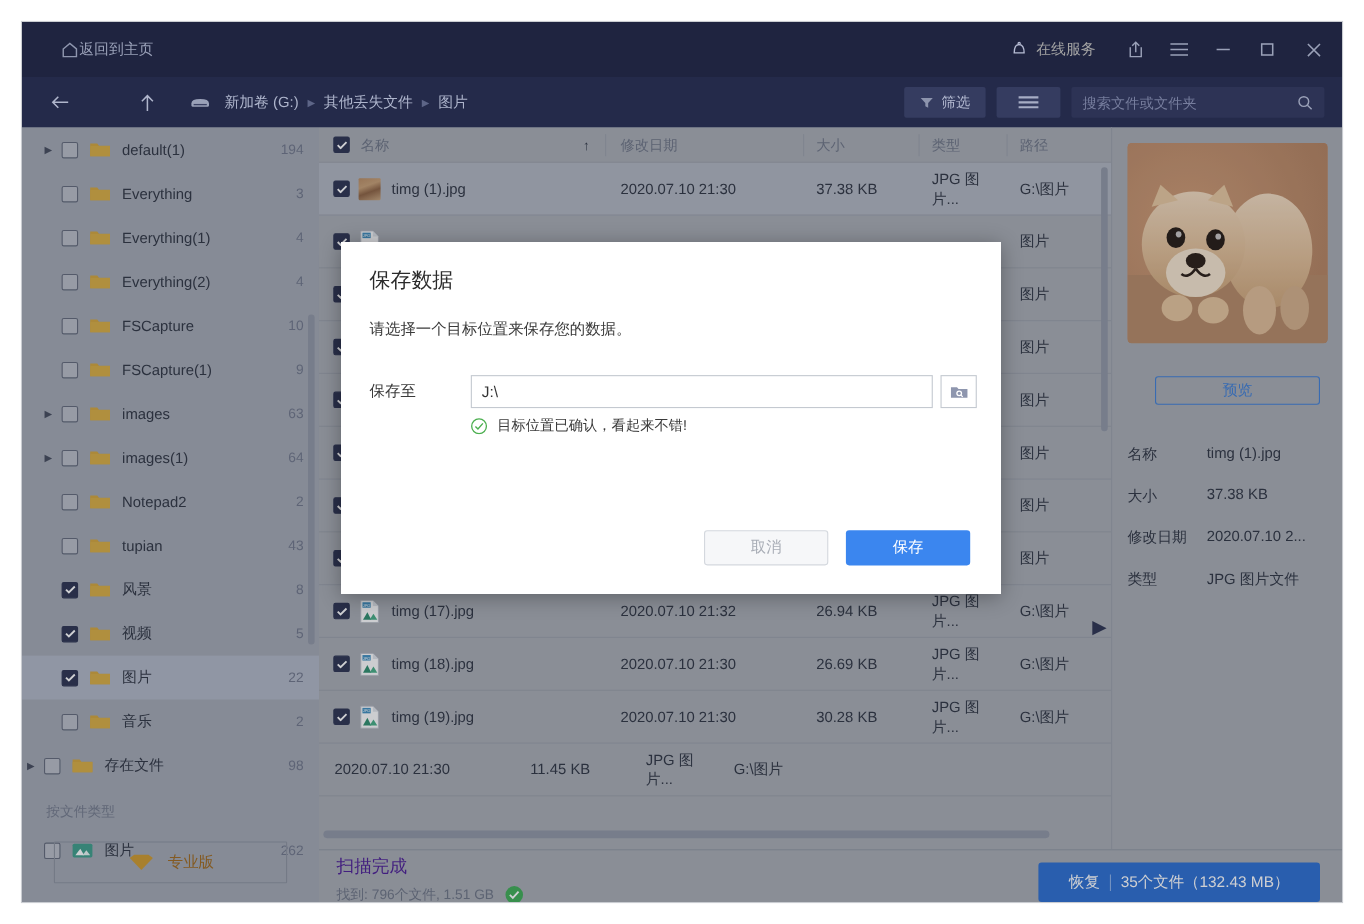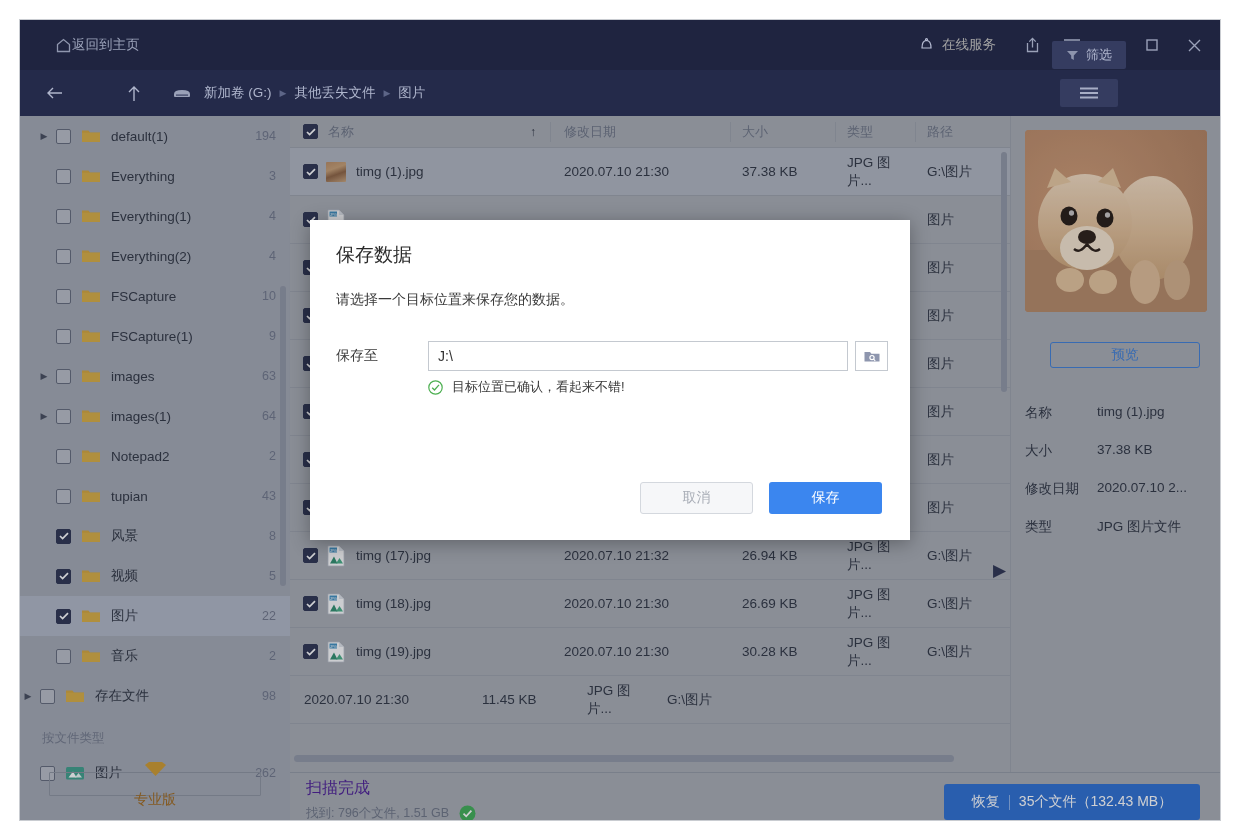--- a/index.html
+++ b/index.html
@@ -41,21 +41,21 @@
     position:absolute; left:0; top:50px; width:1200px; height:46px;
     background:#242a4a;
     display:flex; align-items:center;
   }
   .nav-btns { display:flex; align-items:center; gap:0; padding-left:14px; }
   .nav-btn { width:40px; height:40px; display:flex; align-items:center; justify-content:center; }
   .breadcrumb { display:flex; align-items:center; gap:8px; margin-left:18px; }
   .bc-drive-icon { margin-right:4px; }
   .bc-item { color:#aeb5cc; font-size:13.5px; }
   .bc-sep { color:#5d6587; font-size:9px; }
-  .tb-tools { margin-left:auto; display:flex; align-items:center; gap:10px; padding-right:16px;flex-direction:column; }
+  .tb-tools { margin-left:auto; display:flex; align-items:center; gap:10px; padding-right:16px; }
   .filter-btn {
     height:28px; padding:0 14px; background:#353c60; border-radius:2px;
     display:flex; align-items:center; gap:7px;
     color:#b3b9d0; font-size:13px;
   }
   .list-btn {
     width:58px; height:28px; background:#353c60; border-radius:2px;
     display:flex; align-items:center; justify-content:center;
   }
   .search-box {
@@ -94,23 +94,23 @@
   .sb-section { padding:14px 0 6px 22px; color:#747b8c; font-size:12.5px; }
   .sb-scroll {
     position:absolute; right:4px; top:170px; width:6px; height:300px;
     background:#9096a4; border-radius:3px;
   }
   .pro-wrap {
     position:absolute; left:0; bottom:0; width:270px; height:72px;
     display:flex; align-items:center; justify-content:center;
   }
   .pro-btn {
-    width:212px; height:24px; border:1px solid #8c929e; border-radius:1px;
+    width:212px; height:38px; border:1px solid #8c929e; border-radius:1px;
     display:flex; align-items:center; justify-content:center; gap:12px;
-    color:#a06a1e; font-size:14px;flex-direction:column;
+    color:#a06a1e; font-size:14px;
   }
 
   
   .filelist {
     position:absolute; left:270px; top:96px; width:720px; height:656px;
     background:#a8acb3; overflow:hidden;
   }
   .fl-head {
     height:32px; display:flex; align-items:center;
     border-bottom:1px solid #9ba0a9;

